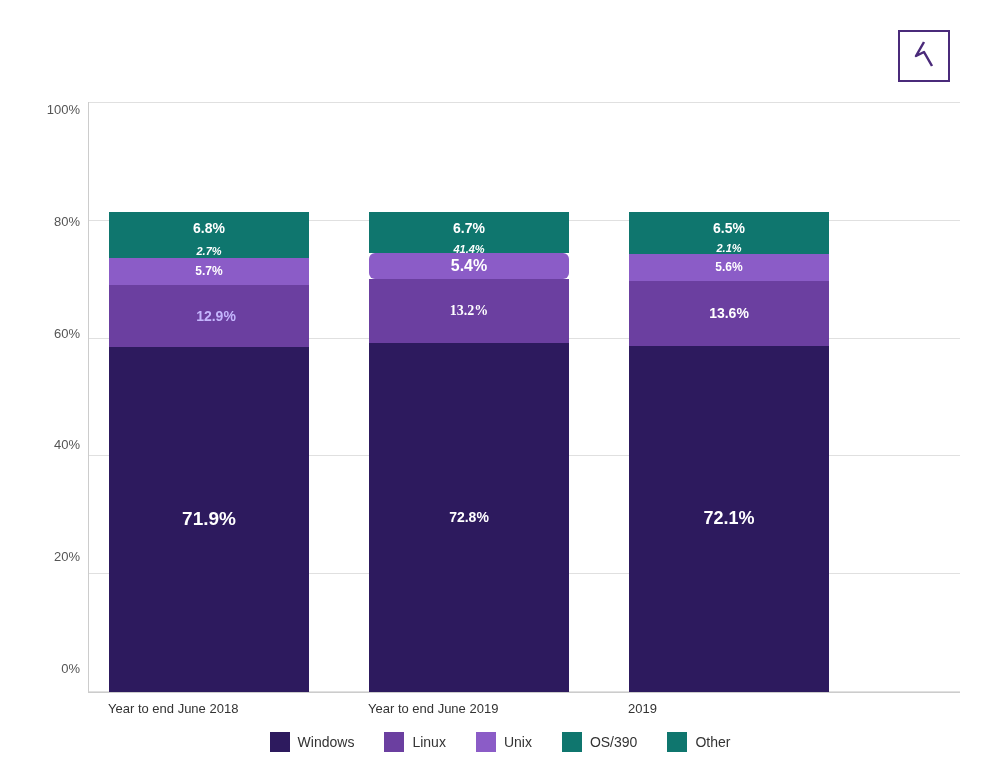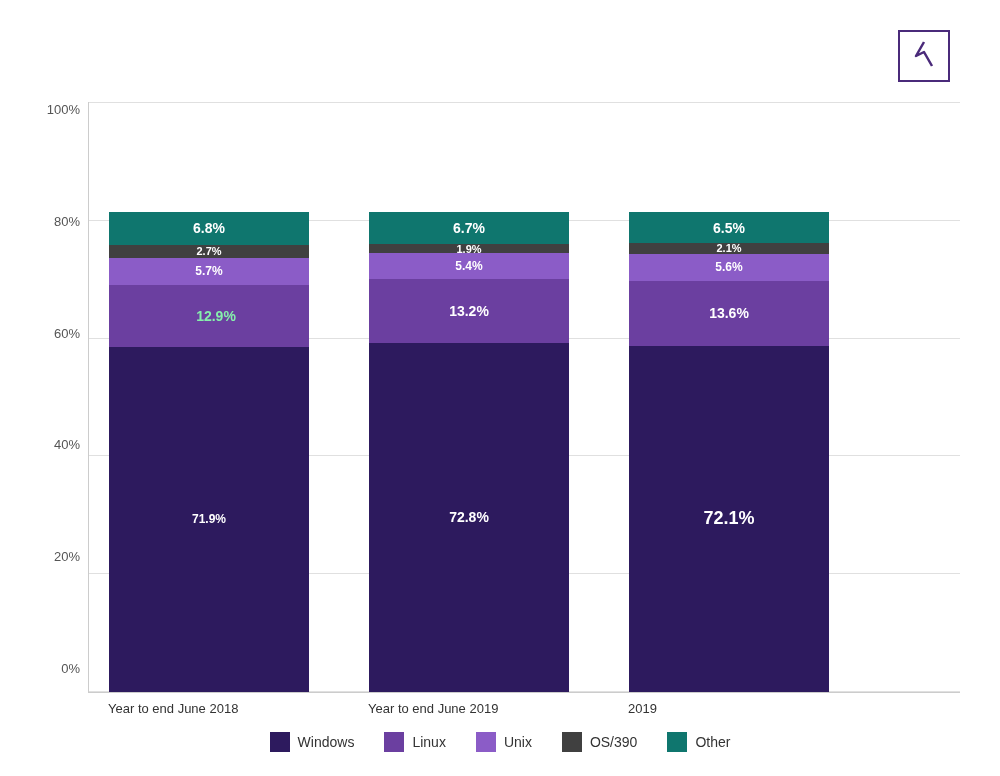--- a/index.html
+++ b/index.html
@@ -145,21 +145,21 @@
     .legend-swatch {
       width: 20px;
       height: 20px;
       border-radius: 0;
     }
     
     
     .seg-windows { background: #2d1a5e; }
     .seg-linux   { background: #6b3fa0; }
     .seg-unix    { background: #8b5cc7; }
-    .seg-os390   { background: #404040; }
+    .seg-os390   { background: #0f766e; font-style: italic; }
     .seg-other   { background: #0f766e; }
   </style>
 </head>
 <body>
 
 <div class="page">
   <div class="header">
     <h1 class="chart-title"></h1>
     <div class="logo-area">
       <div class="logo-box">
@@ -185,33 +185,33 @@
         <div class="grid-lines" id="grid-lines">
             <div class="grid-line"></div>
             <div class="grid-line"></div>
             <div class="grid-line"></div>
             <div class="grid-line"></div>
             <div class="grid-line"></div>
             <div class="grid-line"></div>
           </div>
       <div class="bar-group">
             <div class="stacked-bar" style="height: 480px;">
-              <div class="bar-segment seg-windows" style="height: 345.12px; min-height: 345.12px; color: rgb(255, 255, 255); font-size: 12px;">71.9%</div>
-              <div class="bar-segment seg-linux" style="height: 61.92px; min-height: 61.92px; color: #86efac; font-size: 14px; padding-left: 14px;">12.9%</div>
+              <div class="bar-segment seg-windows" style="height: 345.12px; min-height: 345.12px; color: rgb(255, 255, 255); font-size: 19px;">71.9%</div>
+              <div class="bar-segment seg-linux" style="height: 61.92px; min-height: 61.92px; color: #c4b5fd; font-size: 14px; padding-left: 14px;">12.9%</div>
               <div class="bar-segment seg-unix" style="height: 14px; min-height: 27.36px; color: rgb(255, 255, 255); font-size: 12px;">5.7%</div>
               <div class="bar-segment seg-os390" style="height: 12.96px; min-height: 12.96px; color: rgb(255, 255, 255); font-size: 11px;">2.7%</div>
               <div class="bar-segment seg-other" style="height: 32.64px; min-height: 32.64px; color: rgb(255, 255, 255); font-size: 14px;">6.8%</div>
             </div>
           </div>
           <div class="bar-group">
             <div class="stacked-bar" style="height: 480px;">
               <div class="bar-segment seg-windows" style="height: 349.44px; min-height: 349.44px; color: rgb(255, 255, 255); font-size: 14px;">72.8%</div>
-              <div class="bar-segment seg-linux" style="height: 63.36px; min-height: 63.36px; color: rgb(255, 255, 255); font-size: 14px;">13.2%</div>
-              <div class="bar-segment seg-unix" style="height: 34px; min-height: 25.92px; color: rgb(255, 255, 255); font-size: 12px;">5.4%</div>
-              <div class="bar-segment seg-os390" style="height: 9.12px; min-height: 9.12px; color: rgb(255, 255, 255); font-size: 11px;">1.9%</div>
+              <div class="bar-segment seg-linux" style="height: 63.36px; min-height: 63.36px; color: rgb(255, 255, 255); font-size: 14px; font-family: Liberation Serif, serif;">13.2%</div>
+              <div class="bar-segment seg-unix" style="height: 34px; min-height: 25.92px; color: rgb(255, 255, 255); font-size: 16px; border-radius: 6px;">5.4%</div>
+              <div class="bar-segment seg-os390" style="height: 9.12px; min-height: 9.12px; color: rgb(255, 255, 255); font-size: 11px;">41.4%</div>
               <div class="bar-segment seg-other" style="height: 39px; min-height: 32.16px; color: rgb(255, 255, 255); font-size: 14px;">6.7%</div>
             </div>
           </div>
           <div class="bar-group">
             <div class="stacked-bar" style="height: 480px;">
               <div class="bar-segment seg-windows" style="height: 346.08px; min-height: 346.08px; color: rgb(255, 255, 255); font-size: 18px;">72.1%</div>
               <div class="bar-segment seg-linux" style="height: 65.28px; min-height: 65.28px; color: rgb(255, 255, 255); font-size: 14px;">13.6%</div>
               <div class="bar-segment seg-unix" style="height: 45px; min-height: 26.88px; color: rgb(255, 255, 255); font-size: 12px;">5.6%</div>
               <div class="bar-segment seg-os390" style="height: 25px; min-height: 10.08px; color: rgb(255, 255, 255); font-size: 11px;">2.1%</div>
               <div class="bar-segment seg-other" style="height: 31.2px; min-height: 31.2px; color: rgb(255, 255, 255); font-size: 14px;">6.5%</div>

